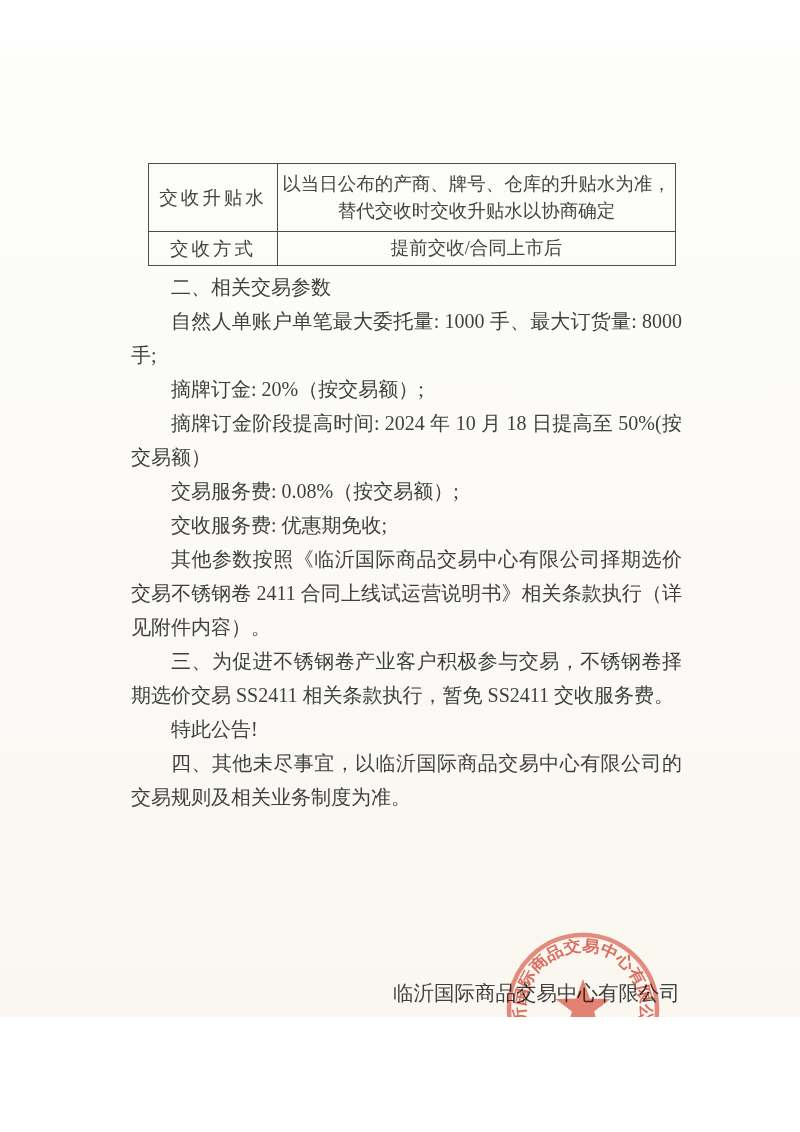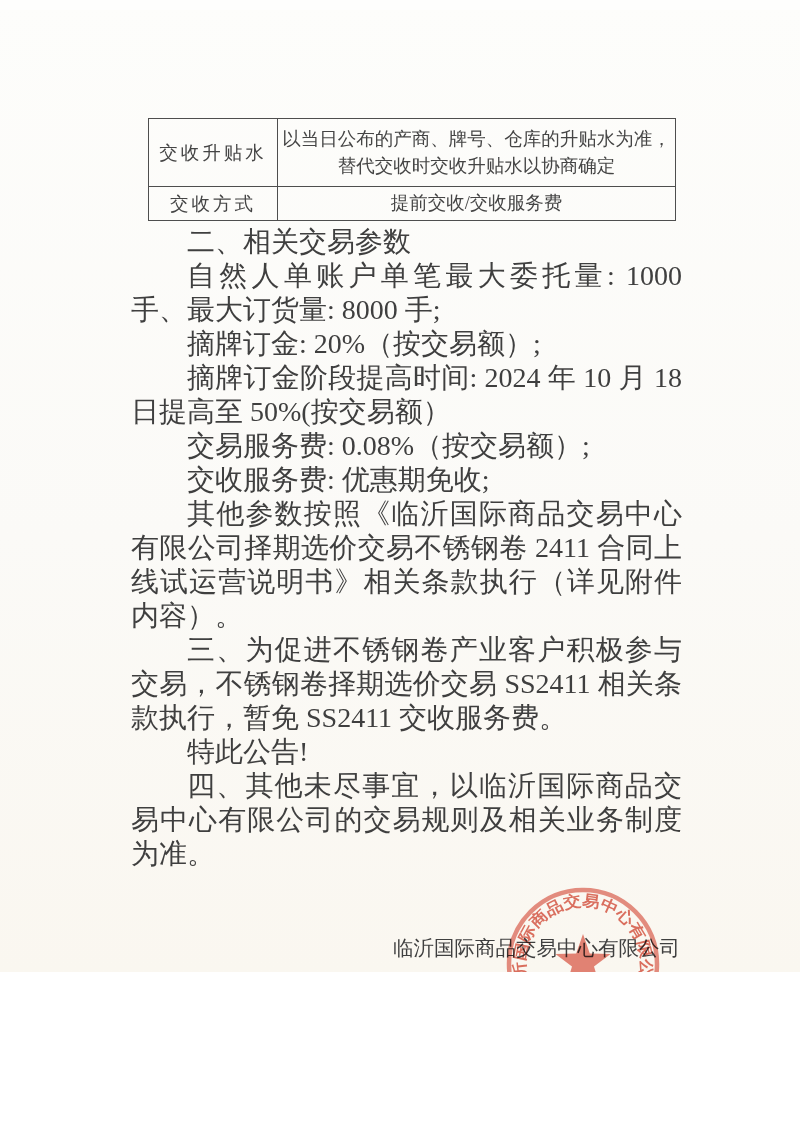--- a/index.html
+++ b/index.html
@@ -3,40 +3,41 @@
 <meta charset="utf-8">
 <style>
   html,body{margin:0;padding:0;}
   .page{
     position:relative;
     width:800px;height:972px;
     background:linear-gradient(180deg,#fdfdfb 0%,#fbfaf7 55%,#faf7f0 100%);
     font-family:"Liberation Serif","DejaVu Serif",serif;
     color:#3d3d3d;
     overflow:hidden;
+    margin-top:45px;
   }
   
   .spec-table{
     position:absolute;left:148px;top:118px;width:528px;
     border-collapse:collapse;table-layout:fixed;
   }
   .spec-table td{
     border:1.6px solid #4e4e4e;
     text-align:center;vertical-align:middle;
     font-size:18.5px;color:#454545;
     padding:0;
   }
   .spec-table .row-tall{height:68px;}
   .spec-table .row-short{height:34px;}
   .spec-table .cell-label{width:128px;letter-spacing:3px;}
   .spec-table .value-line{line-height:27px;}
   
   .doc-body{
     position:absolute;left:131px;top:225px;width:551px;
-    font-size:28px;line-height:34px;text-align:justify;
+    font-size:20px;line-height:34px;text-align:justify;
     color:#3f3f3f;
   }
   .doc-body p{margin:0;text-indent:2em;}
   .blank-line{height:34px;}
   
   .signature{
     position:absolute;left:131px;top:930px;width:549px;
     text-align:right;font-size:20.5px;line-height:37.5px;
     color:#3f3f3f;
   }
@@ -64,21 +65,21 @@
       <tr class="row-tall">
         <td class="cell-label">交收升贴水</td>
         <td class="cell-value">
           <div class="value-line">以当日公布的产商、牌号、仓库的升贴水为准，</div>
           <div class="value-line">替代交收时交收升贴水以协商确定</div>
         </td>
       </tr>
       <tr class="row-short">
         <td class="cell-label">交收方式</td>
         <td class="cell-value">
-          <div class="value-line">提前交收/交收服务费</div>
+          <div class="value-line">提前交收/合同上市后</div>
         </td>
       </tr>
     </tbody>
   </table>
 
   <div class="doc-body">
     <p>二、相关交易参数</p>
     <p>自然人单账户单笔最大委托量: 1000 手、最大订货量: 8000 手;</p>
     <p>摘牌订金: 20%（按交易额）;</p>
     <p>摘牌订金阶段提高时间: 2024 年 10 月 18 日提高至 50%(按交易额）</p>

